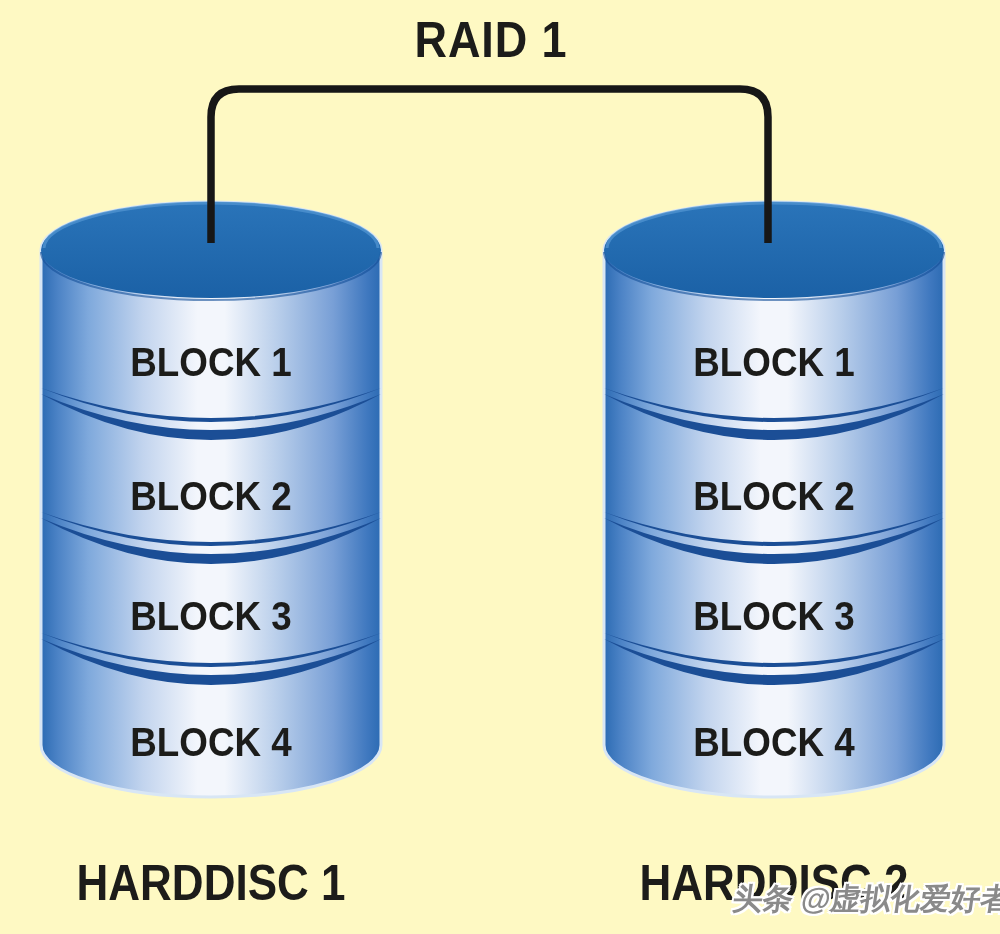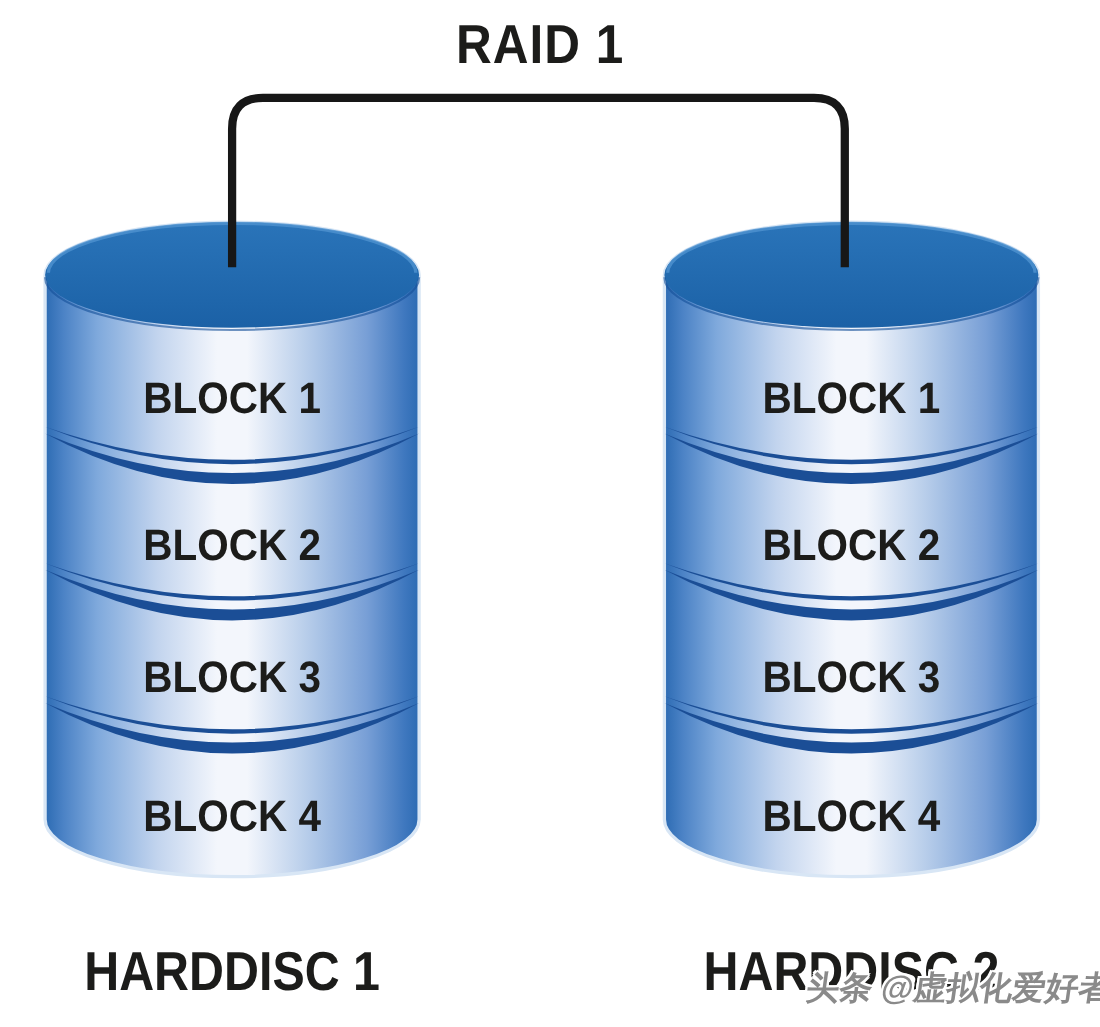--- a/index.html
+++ b/index.html
@@ -1,20 +1,20 @@
 <!DOCTYPE html>
 <html><head>
 <meta charset="utf-8">
 <style>
   html,body{margin:0;padding:0;}
   body{background:#e9e9e9;}
   #stage{
     position:relative;
     width:1000px;height:934px;
-    background:#ffffff;
+    background:#fef9c3;
     overflow:hidden;
     font-family:"Liberation Sans",sans-serif;
   }
   .label{
     position:absolute;
     font-weight:bold;
     color:#1c1c1a;
     text-align:center;
     white-space:nowrap;
     -webkit-user-select:none;

